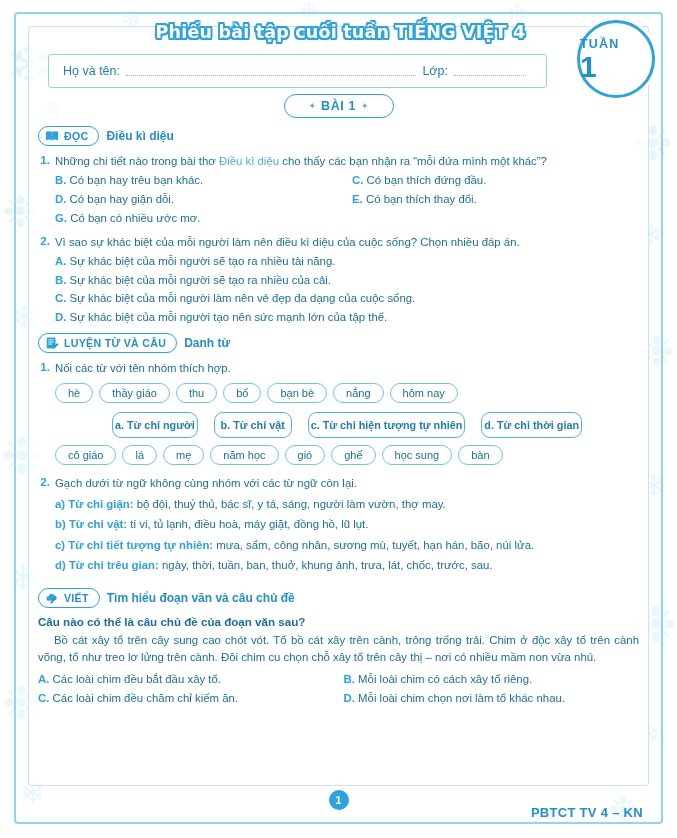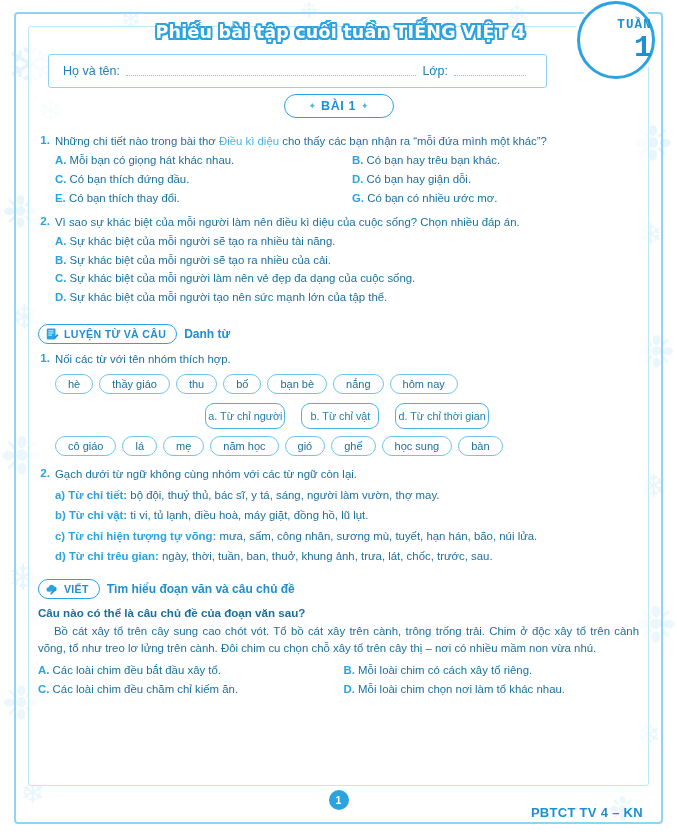--- a/index.html
+++ b/index.html
@@ -61,31 +61,30 @@
     text-shadow:
       -1.6px -1.6px 0 #2aa3e0, 1.6px -1.6px 0 #2aa3e0,
       -1.6px 1.6px 0 #2aa3e0, 1.6px 1.6px 0 #2aa3e0,
       0 2px 0 #2aa3e0, 0 -2px 0 #2aa3e0, 2px 0 0 #2aa3e0, -2px 0 0 #2aa3e0;
     font-family: "DejaVu Sans", sans-serif;
   }
 
   
   .tuan-badge {
     position: absolute;
-    right: 22px; top: 1px;
+    right: 22px; top: 20px;
     width: 78px; height: 78px;
     border-radius: 50%;
     background: #ffffff;
     border: 3px solid #2aa3e0;
     display: flex;
     flex-direction: column;
-    align-items: flex-end;
+    align-items: flex-start;
     justify-content: center;
     box-shadow: 0 0 0 3px #ffffff;
-    font-family: Liberation Mono, monospace;
   }
   .tuan-badge .t-label {
     font-size: 12.5px;
     font-weight: bold;
     color: #1f8fcf;
     letter-spacing: 1.2px;
   }
   .tuan-badge .t-num {
     font-size: 30px;
     font-weight: bold;
@@ -222,21 +221,21 @@
     margin-top: 9px;
   }
   .cat-box {
     background: #ffffff;
     border: 1.5px solid #4cb4e6;
     border-radius: 9px;
     padding: 5px 2px;
     min-width: 78px;
     text-align: center;
     font-size: 10.8px;
-    font-weight: normal;
+    font-weight: bold;
     color: #1b7fb3;
     line-height: 1.3;
   }
 
   .sub-line { margin-top: 4px; line-height: 1.45; }
   .sub-line .sl-lab { color: #2aa3e0; font-weight: bold; }
 
   
   .prompt-bold {
     font-weight: bold;
@@ -319,27 +318,38 @@
   </div>
 
   <div class="bai-banner">
     <span class="star">✦</span>
     <span class="txt">BÀI 1</span>
     <span class="star">✦</span>
   </div>
 
   <div class="content">
 
+    <div class="sec-head">
+      <span class="sec-pill">
+        <span class="sp-ico">
+          <svg viewBox="0 0 16 16" width="14" height="14" aria-hidden="true">
+            <path d="M1 3.2c2.3-1 4.6-1 6.9 0v9.6c-2.3-1-4.6-1-6.9 0z" fill="#2aa3e0"></path>
+            <path d="M15 3.2c-2.3-1-4.6-1-6.9 0v9.6c2.3-1 4.6-1 6.9 0z" fill="#2aa3e0"></path>
+          </svg>
+        </span>
+        <span class="sp-label">ĐỌC</span>
+      </span>
+      <span class="sec-sub">Điều kì diệu</span>
+    </div>
 
     <div class="q">
       <div class="q-num">1.</div>
       <div class="q-body">
         <div class="q-text"><span>Những chi tiết nào trong bài thơ </span><span class="hl">Điều kì diệu</span><span> cho thấy các bạn nhận ra “mỗi đứa mình một khác”?</span></div>
         <div class="opt-grid">
-          <div class="opt"><span class="ol">A.</span> <span>Mỗi bạn có giọng hát khác nhau.</span></div>
           <div class="opt"><span class="ol">B.</span> <span>Có bạn hay trêu bạn khác.</span></div>
           <div class="opt"><span class="ol">C.</span> <span>Có bạn thích đứng đầu.</span></div>
           <div class="opt"><span class="ol">D.</span> <span>Có bạn hay giận dỗi.</span></div>
           <div class="opt"><span class="ol">E.</span> <span>Có bạn thích thay đổi.</span></div>
           <div class="opt"><span class="ol">G.</span> <span>Có bạn có nhiều ước mơ.</span></div>
         </div>
       </div>
     </div>
 
     <div class="q">
@@ -348,21 +358,21 @@
         <div class="q-text">Vì sao sự khác biệt của mỗi người làm nên điều kì diệu của cuộc sống? Chọn nhiều đáp án.</div>
         <div class="opt-list">
           <div class="opt"><span class="ol">A.</span> <span>Sự khác biệt của mỗi người sẽ tạo ra nhiều tài năng.</span></div>
           <div class="opt"><span class="ol">B.</span> <span>Sự khác biệt của mỗi người sẽ tạo ra nhiều của cải.</span></div>
           <div class="opt"><span class="ol">C.</span> <span>Sự khác biệt của mỗi người làm nên vẻ đẹp đa dạng của cuộc sống.</span></div>
           <div class="opt"><span class="ol">D.</span> <span>Sự khác biệt của mỗi người tạo nên sức mạnh lớn của tập thể.</span></div>
         </div>
       </div>
     </div>
 
-    <div class="sec-head" style="margin-top:16px;">
+    <div class="sec-head" style="margin-top:5px;">
       <span class="sec-pill">
         <span class="sp-ico">
           <svg viewBox="0 0 16 16" width="14" height="14" aria-hidden="true">
             <rect x="2" y="1.6" width="10" height="12.8" rx="1.2" fill="#2aa3e0"></rect>
             <path d="M4.2 4.4h5.2M4.2 6.8h5.2M4.2 9.2h3.4" stroke="#ffffff" stroke-width="1" stroke-linecap="round"></path>
             <path d="M10.6 11.4l3.4-3.4 1.4 1.4-3.4 3.4-1.8.4z" fill="#1f8fcf"></path>
           </svg>
         </span>
         <span class="sp-label">LUYỆN TỪ VÀ CÂU</span>
       </span>
@@ -380,43 +390,44 @@
           <span class="chip">thu</span>
           <span class="chip">bố</span>
           <span class="chip">bạn bè</span>
           <span class="chip">nắng</span>
           <span class="chip">hôm nay</span>
         </div>
 
         <div class="cat-row">
           <span class="cat-box">a. Từ chỉ người</span>
           <span class="cat-box">b. Từ chỉ vật</span>
+          <span class="cat-box">c. Từ chỉ hiện tượng tự nhiên</span>
           <span class="cat-box">d. Từ chỉ thời gian</span>
         </div>
 
         <div class="chip-row">
           <span class="chip">cô giáo</span>
           <span class="chip">lá</span>
           <span class="chip">mẹ</span>
           <span class="chip">năm học</span>
           <span class="chip">gió</span>
           <span class="chip">ghế</span>
           <span class="chip">học sung</span>
           <span class="chip">bàn</span>
         </div>
       </div>
     </div>
 
     <div class="q" style="margin-top:10px;">
       <div class="q-num">2.</div>
       <div class="q-body">
         <div class="q-text">Gạch dưới từ ngữ không cùng nhóm với các từ ngữ còn lại.</div>
-        <div class="sub-line"><span class="sl-lab">a) Từ chỉ tiết:</span><span> bộ đội, thuỷ thủ, bác sĩ, y tá, sáng, người làm vườn, thợ may.</span></div>
+        <div class="sub-line"><span class="sl-lab">a) Từ chỉ giận:</span><span> bộ đội, thuỷ thủ, bác sĩ, y tá, sáng, người làm vườn, thợ may.</span></div>
         <div class="sub-line"><span class="sl-lab">b) Từ chỉ vật:</span><span> ti vi, tủ lạnh, điều hoà, máy giặt, đồng hồ, lũ lụt.</span></div>
-        <div class="sub-line"><span class="sl-lab">c) Từ chỉ hiện tượng tự võng:</span><span> mưa, sấm, công nhân, sương mù, tuyết, hạn hán, bão, núi lửa.</span></div>
+        <div class="sub-line"><span class="sl-lab">c) Từ chỉ tiết tượng tự nhiên:</span><span> mưa, sấm, công nhân, sương mù, tuyết, hạn hán, bão, núi lửa.</span></div>
         <div class="sub-line"><span class="sl-lab">d) Từ chỉ trêu gian:</span><span> ngày, thời, tuần, ban, thuở, khung ảnh, trưa, lát, chốc, trước, sau.</span></div>
       </div>
     </div>
 
     <div class="sec-head" style="margin-top:14px;">
       <span class="sec-pill">
         <span class="sp-ico">
           <svg viewBox="0 0 16 16" width="14" height="14" aria-hidden="true">
             <path d="M4.2 11.2a2.6 2.6 0 0 1 0-5.2 3.4 3.4 0 0 1 6.5-.8 2.8 2.8 0 0 1 .6 5.5z" fill="#2aa3e0"></path>
             <path d="M6.4 12.6l5-5 1.3 1.3-5 5-1.7.4z" fill="#1f8fcf"></path>

